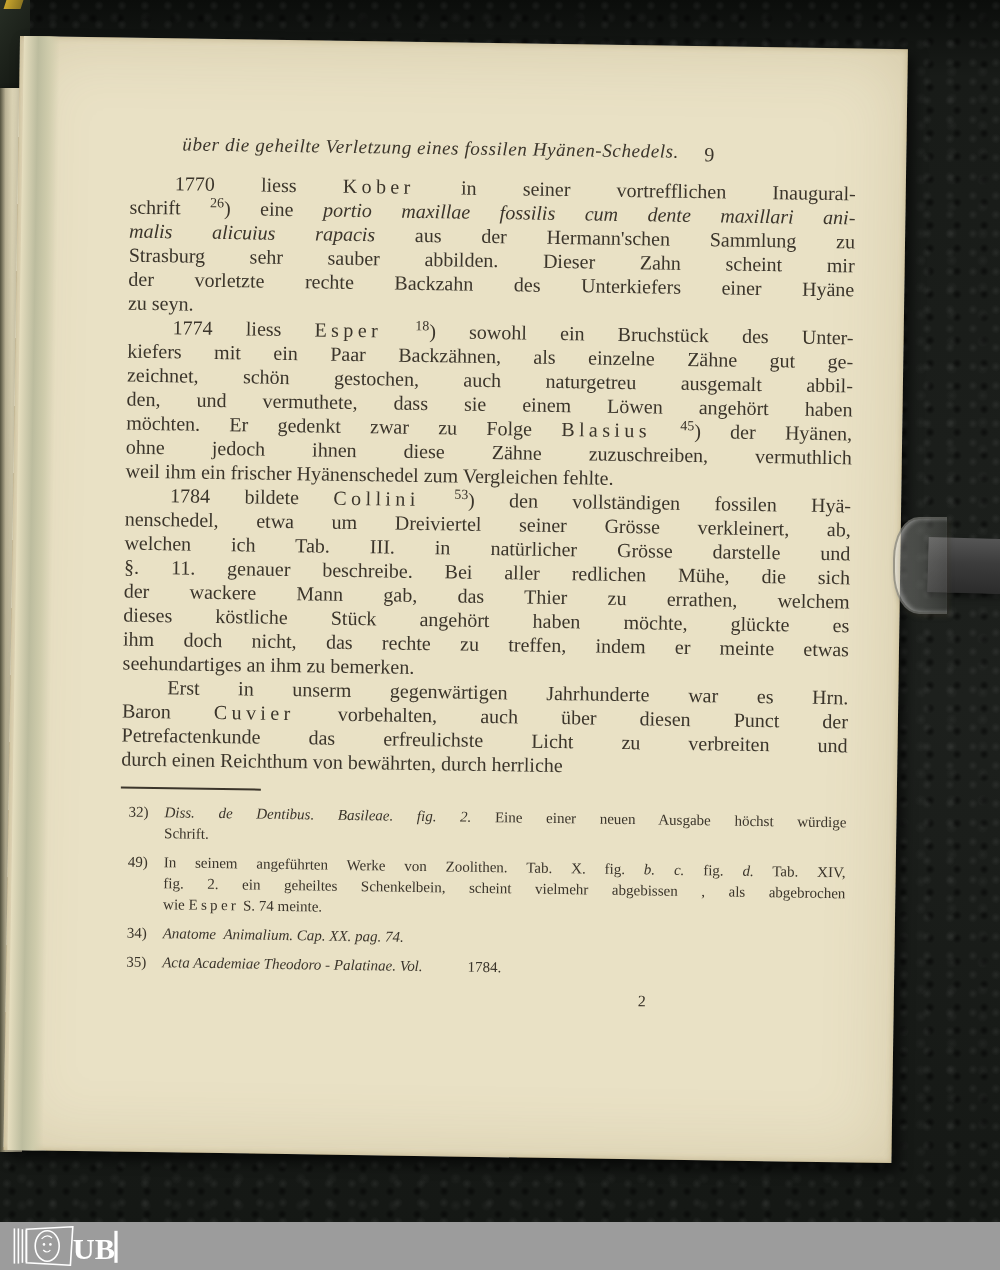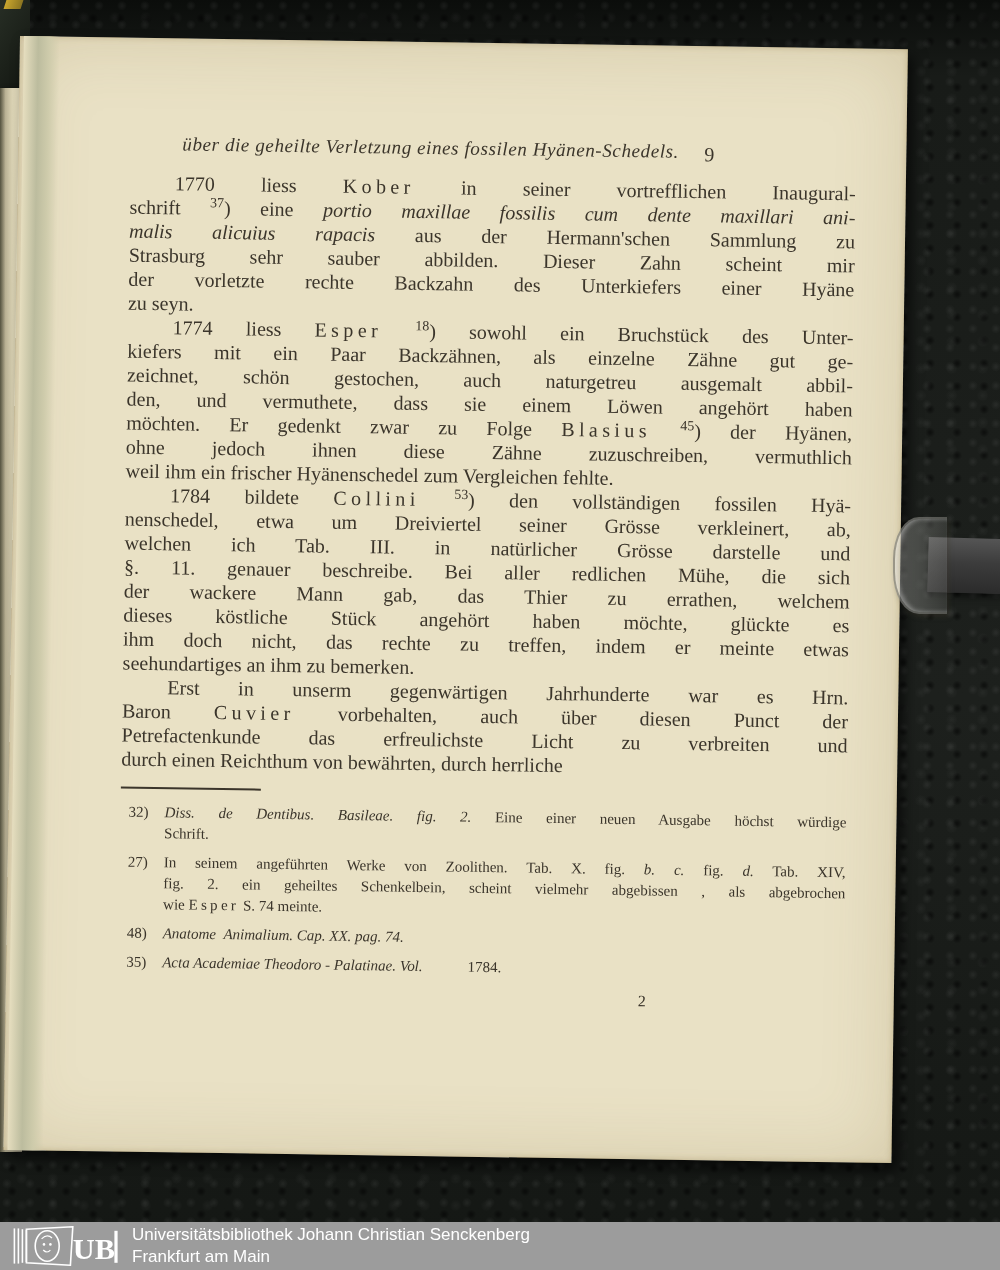--- a/index.html
+++ b/index.html
@@ -71,21 +71,21 @@
 <div class="book-page">
   <div class="gutter-shade"></div>
   <div class="page-content">
     <div class="running-head">
       <div class="running-title">über die geheilte Verletzung eines fossilen Hyänen-Schedels.</div>
       <div class="page-number">9</div>
     </div>
     <div class="body-text" id="body-text">
         <div>
           <div class="line first">1770 liess <span class="sp">Kober</span> in seiner vortrefflichen Inaugural-</div>
-          <div class="line">schrift <sup>37</sup>) eine <i>portio maxillae fossilis cum dente maxillari ani-</i></div>
+          <div class="line">schrift <sup>26</sup>) eine <i>portio maxillae fossilis cum dente maxillari ani-</i></div>
           <div class="line"><i>malis alicuius rapacis</i> aus der Hermann'schen Sammlung zu</div>
           <div class="line">Strasburg sehr sauber abbilden. Dieser Zahn scheint mir</div>
           <div class="line">der vorletzte rechte Backzahn des Unterkiefers einer Hyäne</div>
           <div class="line last">zu seyn.</div>
         </div>
         <div>
           <div class="line first">1774 liess <span class="sp">Esper</span> <sup>18</sup>) sowohl ein Bruchstück des Unter-</div>
           <div class="line">kiefers mit ein Paar Backzähnen, als einzelne Zähne gut ge-</div>
           <div class="line">zeichnet, schön gestochen, auch naturgetreu ausgemalt abbil-</div>
           <div class="line">den, und vermuthete, dass sie einem Löwen angehört haben</div>
@@ -113,29 +113,29 @@
     <div class="fn-rule"></div>
     <div class="footnotes" id="footnotes">
         <div class="footnote">
           <div class="fn-num">32)</div>
           <div class="fn-lines">
             <div class="line"><i>Diss. de Dentibus. Basileae. fig. 2.</i> Eine einer neuen Ausgabe höchst würdige</div>
             <div class="line last">Schrift.</div>
           </div>
         </div>
         <div class="footnote">
-          <div class="fn-num">27)</div>
+          <div class="fn-num">49)</div>
           <div class="fn-lines">
             <div class="line">In seinem angeführten Werke von Zoolithen. Tab. X. fig. <i>b. c.</i> fig. <i>d.</i> Tab. XIV,</div>
             <div class="line">fig. 2. ein geheiltes Schenkelbein, scheint vielmehr abgebissen , als abgebrochen</div>
             <div class="line last">wie <span class="sp">Esper</span> S. 74 meinte.</div>
           </div>
         </div>
         <div class="footnote">
-          <div class="fn-num">48)</div>
+          <div class="fn-num">34)</div>
           <div class="fn-lines">
             <div class="line last"><i>Anatome Animalium. Cap. XX. pag. 74.</i></div>
           </div>
         </div>
         <div class="footnote">
           <div class="fn-num">35)</div>
           <div class="fn-lines">
             <div class="line last"><i>Acta Academiae Theodoro - Palatinae. Vol.</i>   1784.</div>
           </div>
         </div>
@@ -157,17 +157,13 @@
       <polygon points="18,4 76,1 73,49 18,46"></polygon>
       <ellipse cx="44" cy="25" rx="15" ry="19"></ellipse>
       <path d="M37 16 q7 -7 13 -1" stroke-width="1.5"></path>
       <path d="M39 30 q5 5 9 0" stroke-width="1.5"></path>
     </g>
     <circle cx="40" cy="23" r="1.6" fill="#ffffff"></circle>
     <circle cx="48" cy="23" r="1.6" fill="#ffffff"></circle>
     <text x="76" y="41" font-family="Liberation Serif, serif" font-weight="bold" font-size="38" fill="#ffffff">UB</text>
     <rect x="128" y="6" width="4" height="40" fill="#ffffff"></rect>
   </svg>
-  <div class="footer-text">
-    <div>Universitätsbibliothek Johann Christian Senckenberg</div>
-    <div>Frankfurt am Main</div>
-  </div>
 </div>
 
 </body></html>

